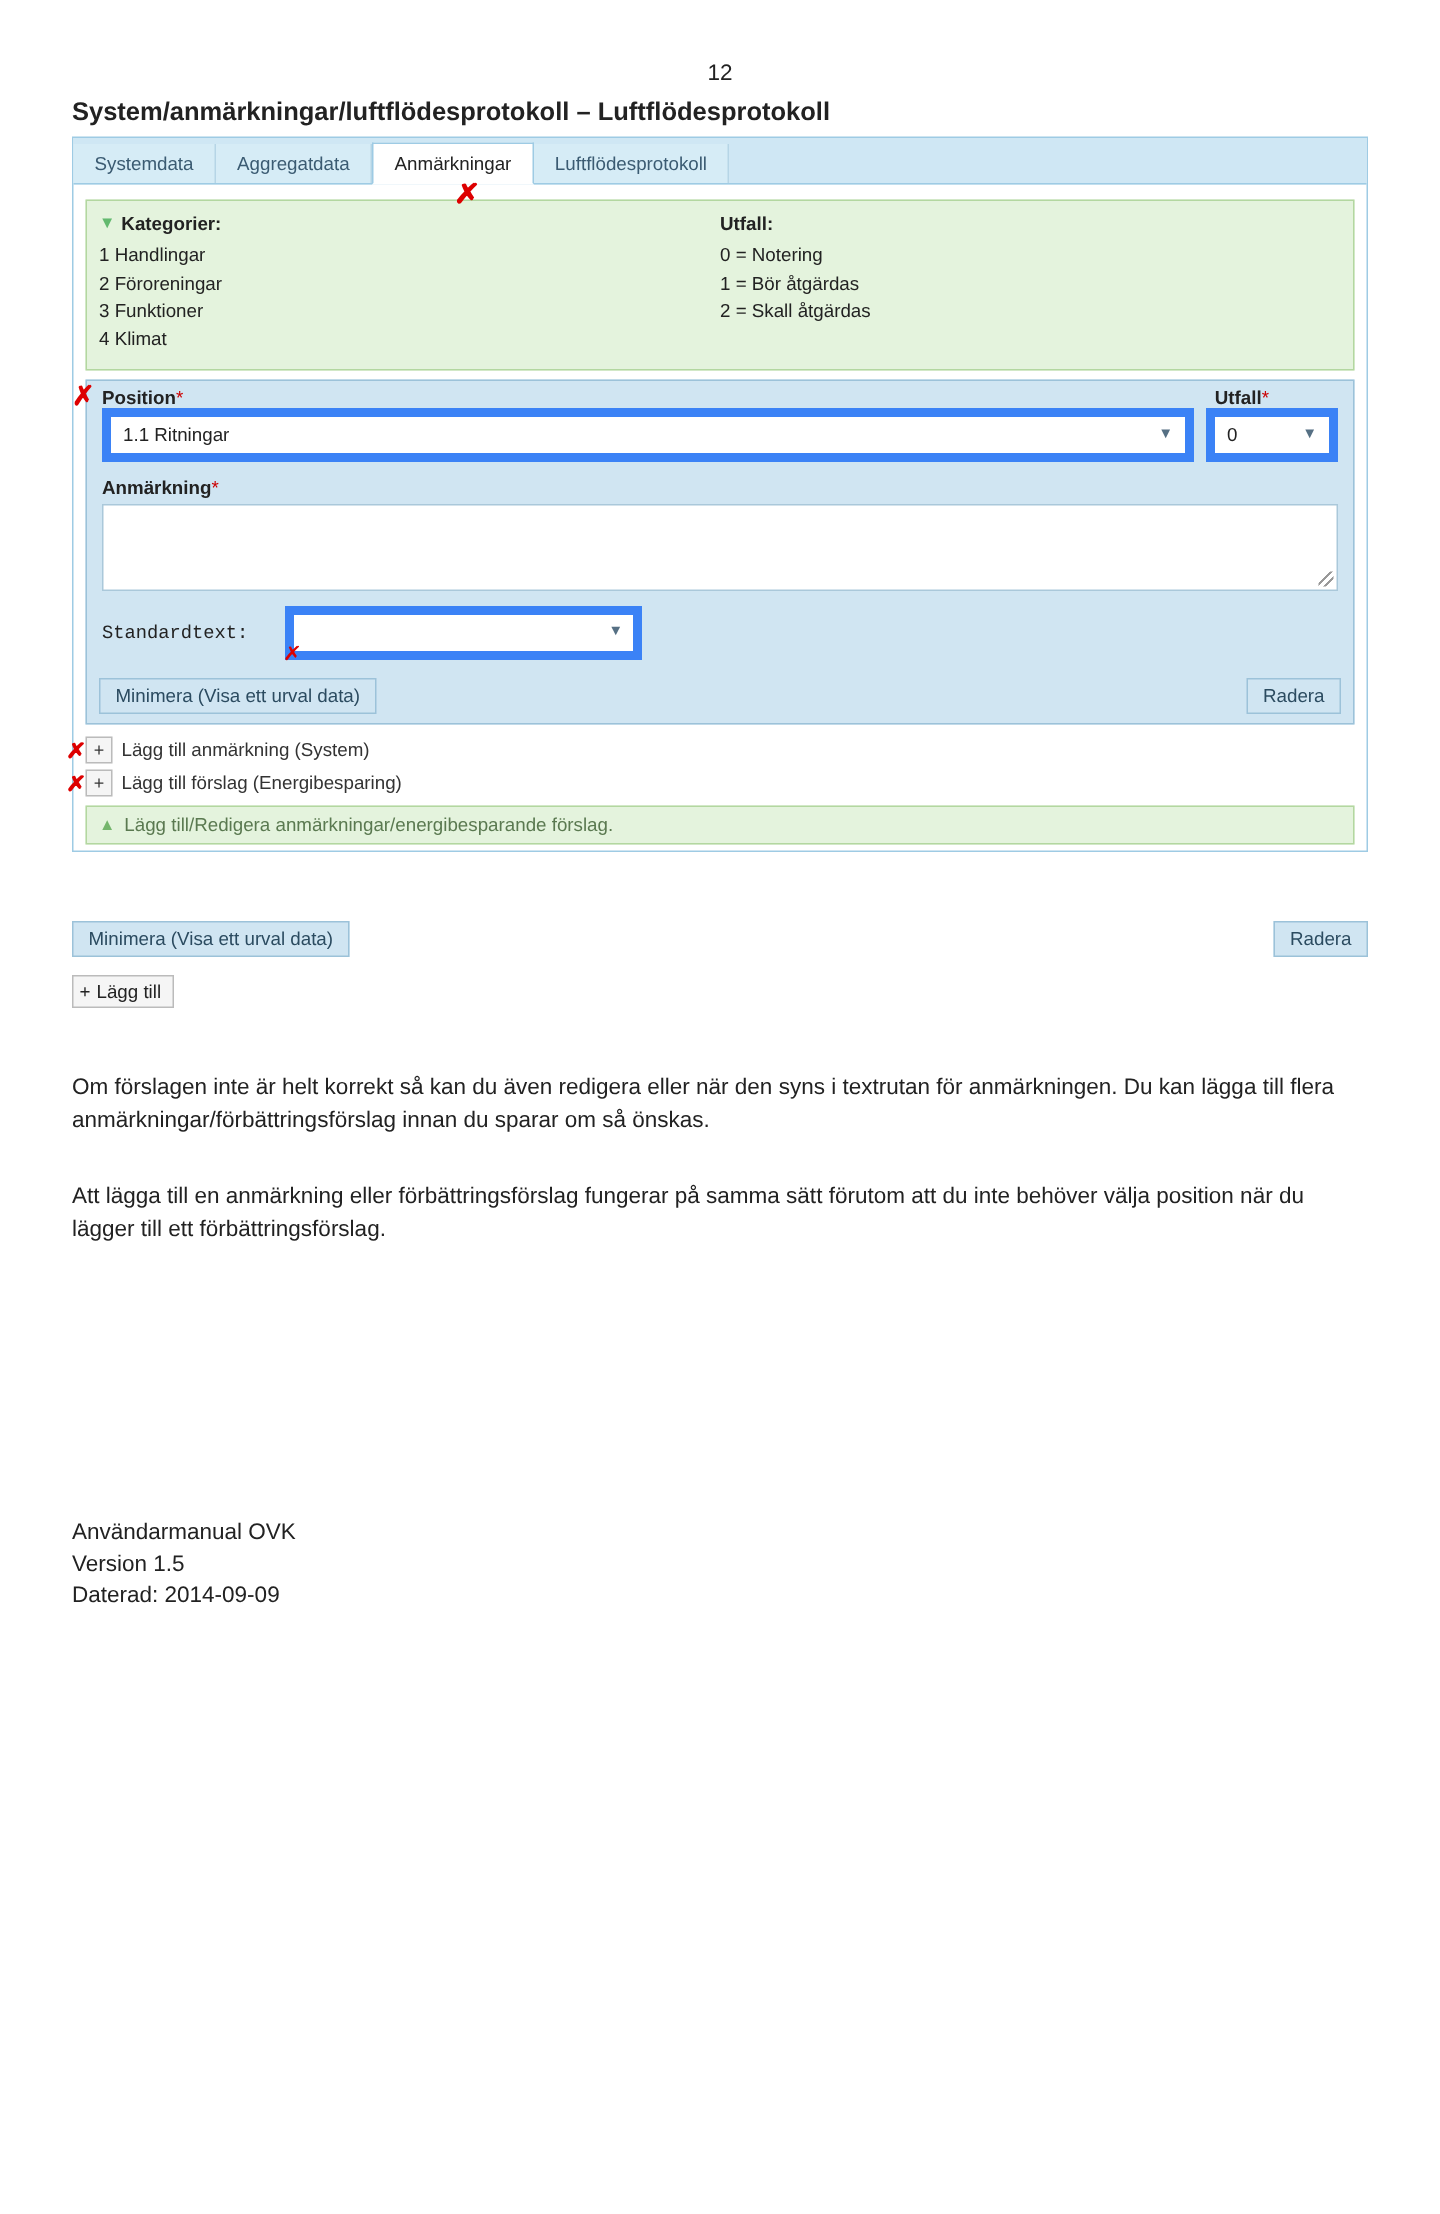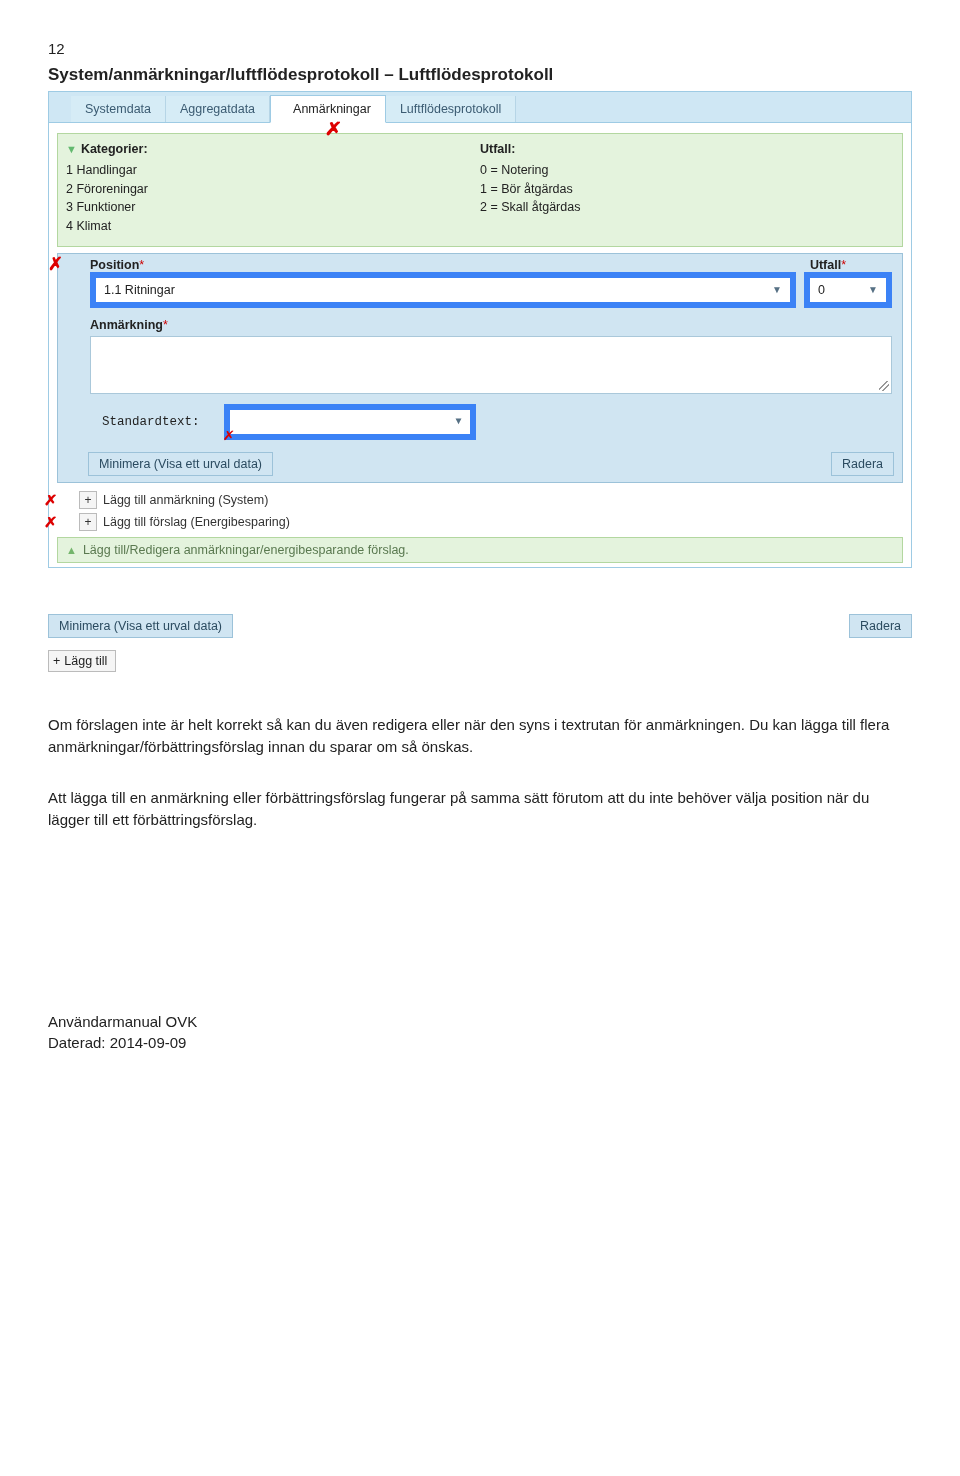--- a/index.html
+++ b/index.html
@@ -5,21 +5,21 @@
   body {
     font-family: "Segoe UI", Arial, sans-serif;
     font-size: 14px;
     color: #222;
     background: #fff;
     margin: 0;
     padding: 40px 48px 20px 48px;
     width: 960px;
     box-sizing: border-box;
   }
-  .page-number { text-align: left; font-size: 15px; margin-bottom: 8px; }
+  .page-number { text-align: center; font-size: 15px; margin-bottom: 8px; }
   h2.heading { font-size: 17px; font-weight: bold; margin: 0 0 6px 0; }
   .app-box {
     border: 1px solid #9ecbe4;
     background: #fff;
     margin-bottom: 40px;
   }
   .tabbar {
     background: #cfe7f4;
     display: flex;
     align-items: flex-end;
@@ -187,21 +187,21 @@
     margin-top: 180px;
     font-size: 15px;
     line-height: 1.4;
   }
   .annot-left {
     position: absolute;
     left: -10px;
     top: 50%;
     transform: translateY(-50%);
   }
-  .rel { position: relative; padding-left: 22px; }
+  .rel { position: relative; }
   .annot-below {
     position: absolute;
     left: 55px;
     top: 24px;
   }
 </style>
 </head>
 <body>
 
 
@@ -318,17 +318,18 @@
 
 <div class="prose">
   <br>
   <p>Om förslagen inte är helt korrekt så kan du även redigera eller när den syns i textrutan för anmärkningen. Du kan lägga till flera anmärkningar/förbättringsförslag innan du sparar om så önskas.</p>
   <br>
   <p>Att lägga till en anmärkning eller förbättringsförslag fungerar på samma sätt förutom att du inte behöver välja position när du lägger till ett förbättringsförslag.</p>
 </div>
 
 <div class="footer">
   <div>Användarmanual OVK</div>
+  <div>Version 1.5</div>
   <div>Daterad: 2014-09-09</div>
 </div>
 
 
 
 
 </body></html>

